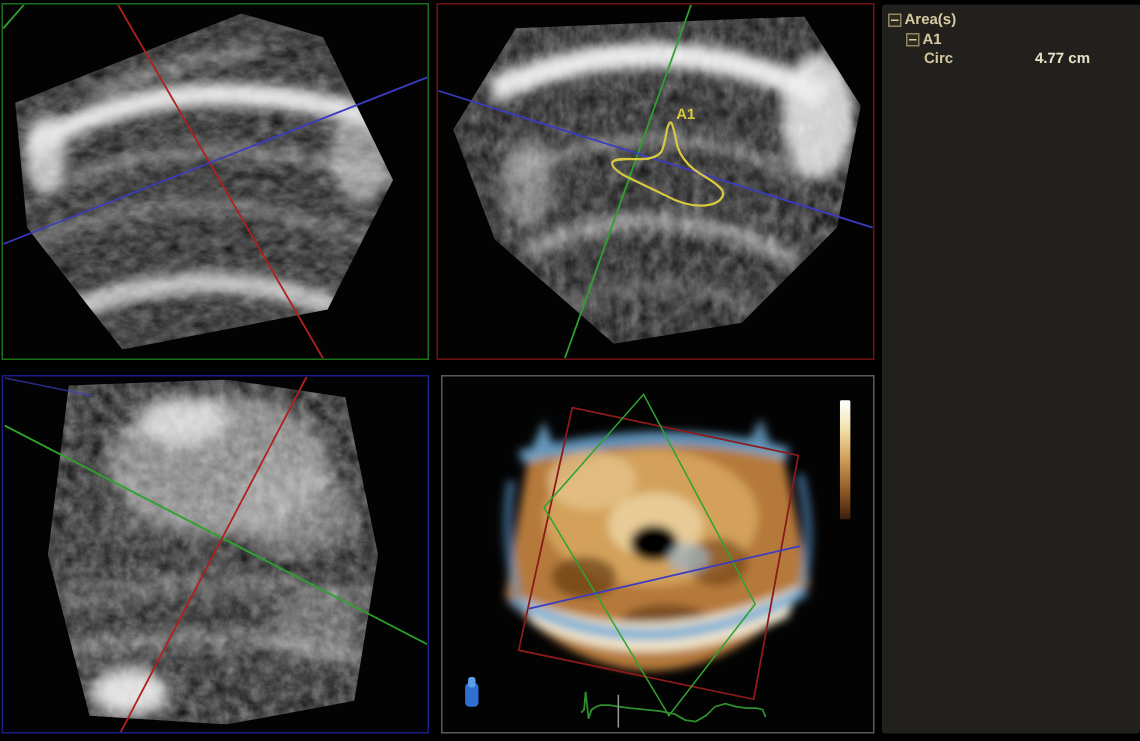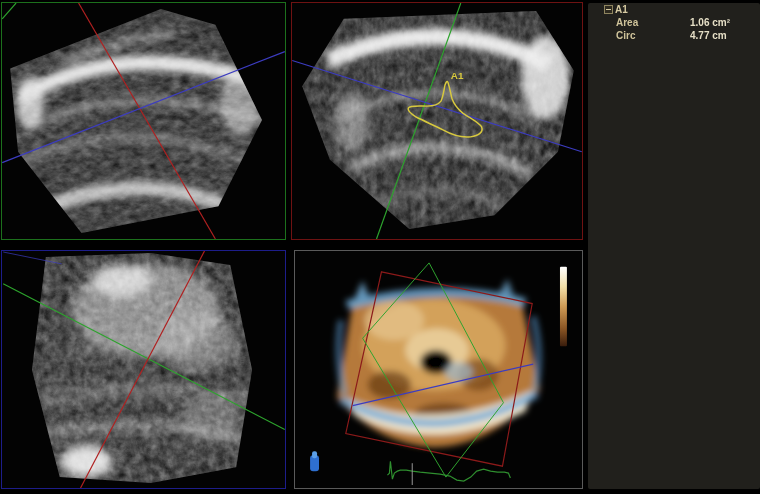--- a/index.html
+++ b/index.html
@@ -172,29 +172,31 @@
                         146,225 156,227 163,231 170,232 177,228 183,222 190,220 197,222 204,223 211,223 215,224 217,229" fill="none" stroke="#2f8f2f" stroke-width="1.2"></polyline>
       <path d="M 118,214 L 118,236" stroke="#9a9a9a" stroke-width="1"></path>
       <g>
         <rect x="15" y="206" width="9" height="16" rx="3" fill="#2e6fd0"></rect>
         <rect x="17" y="202" width="5" height="7" rx="2" fill="#5b9fe8"></rect>
       </g>
     </svg>
   </div>
 
   <div class="sidebar">
+    <div class="tree-row group">
+      <span class="minus-box">
+          <span class="bar"></span>
+        </span>
+      <span>Area(s)</span>
+    </div>
     <div class="tree-row item">
       <span class="minus-box">
           <span class="bar"></span>
         </span>
       <span>A1</span>
     </div>
     <div class="meas-row">
-      <span>Area</span>
-      <span class="val">1.06 cm²</span>
-    </div>
-    <div class="meas-row">
       <span>Circ</span>
       <span class="val">4.77 cm</span>
     </div>
   </div>
 
 </div>
 
 </body></html>

